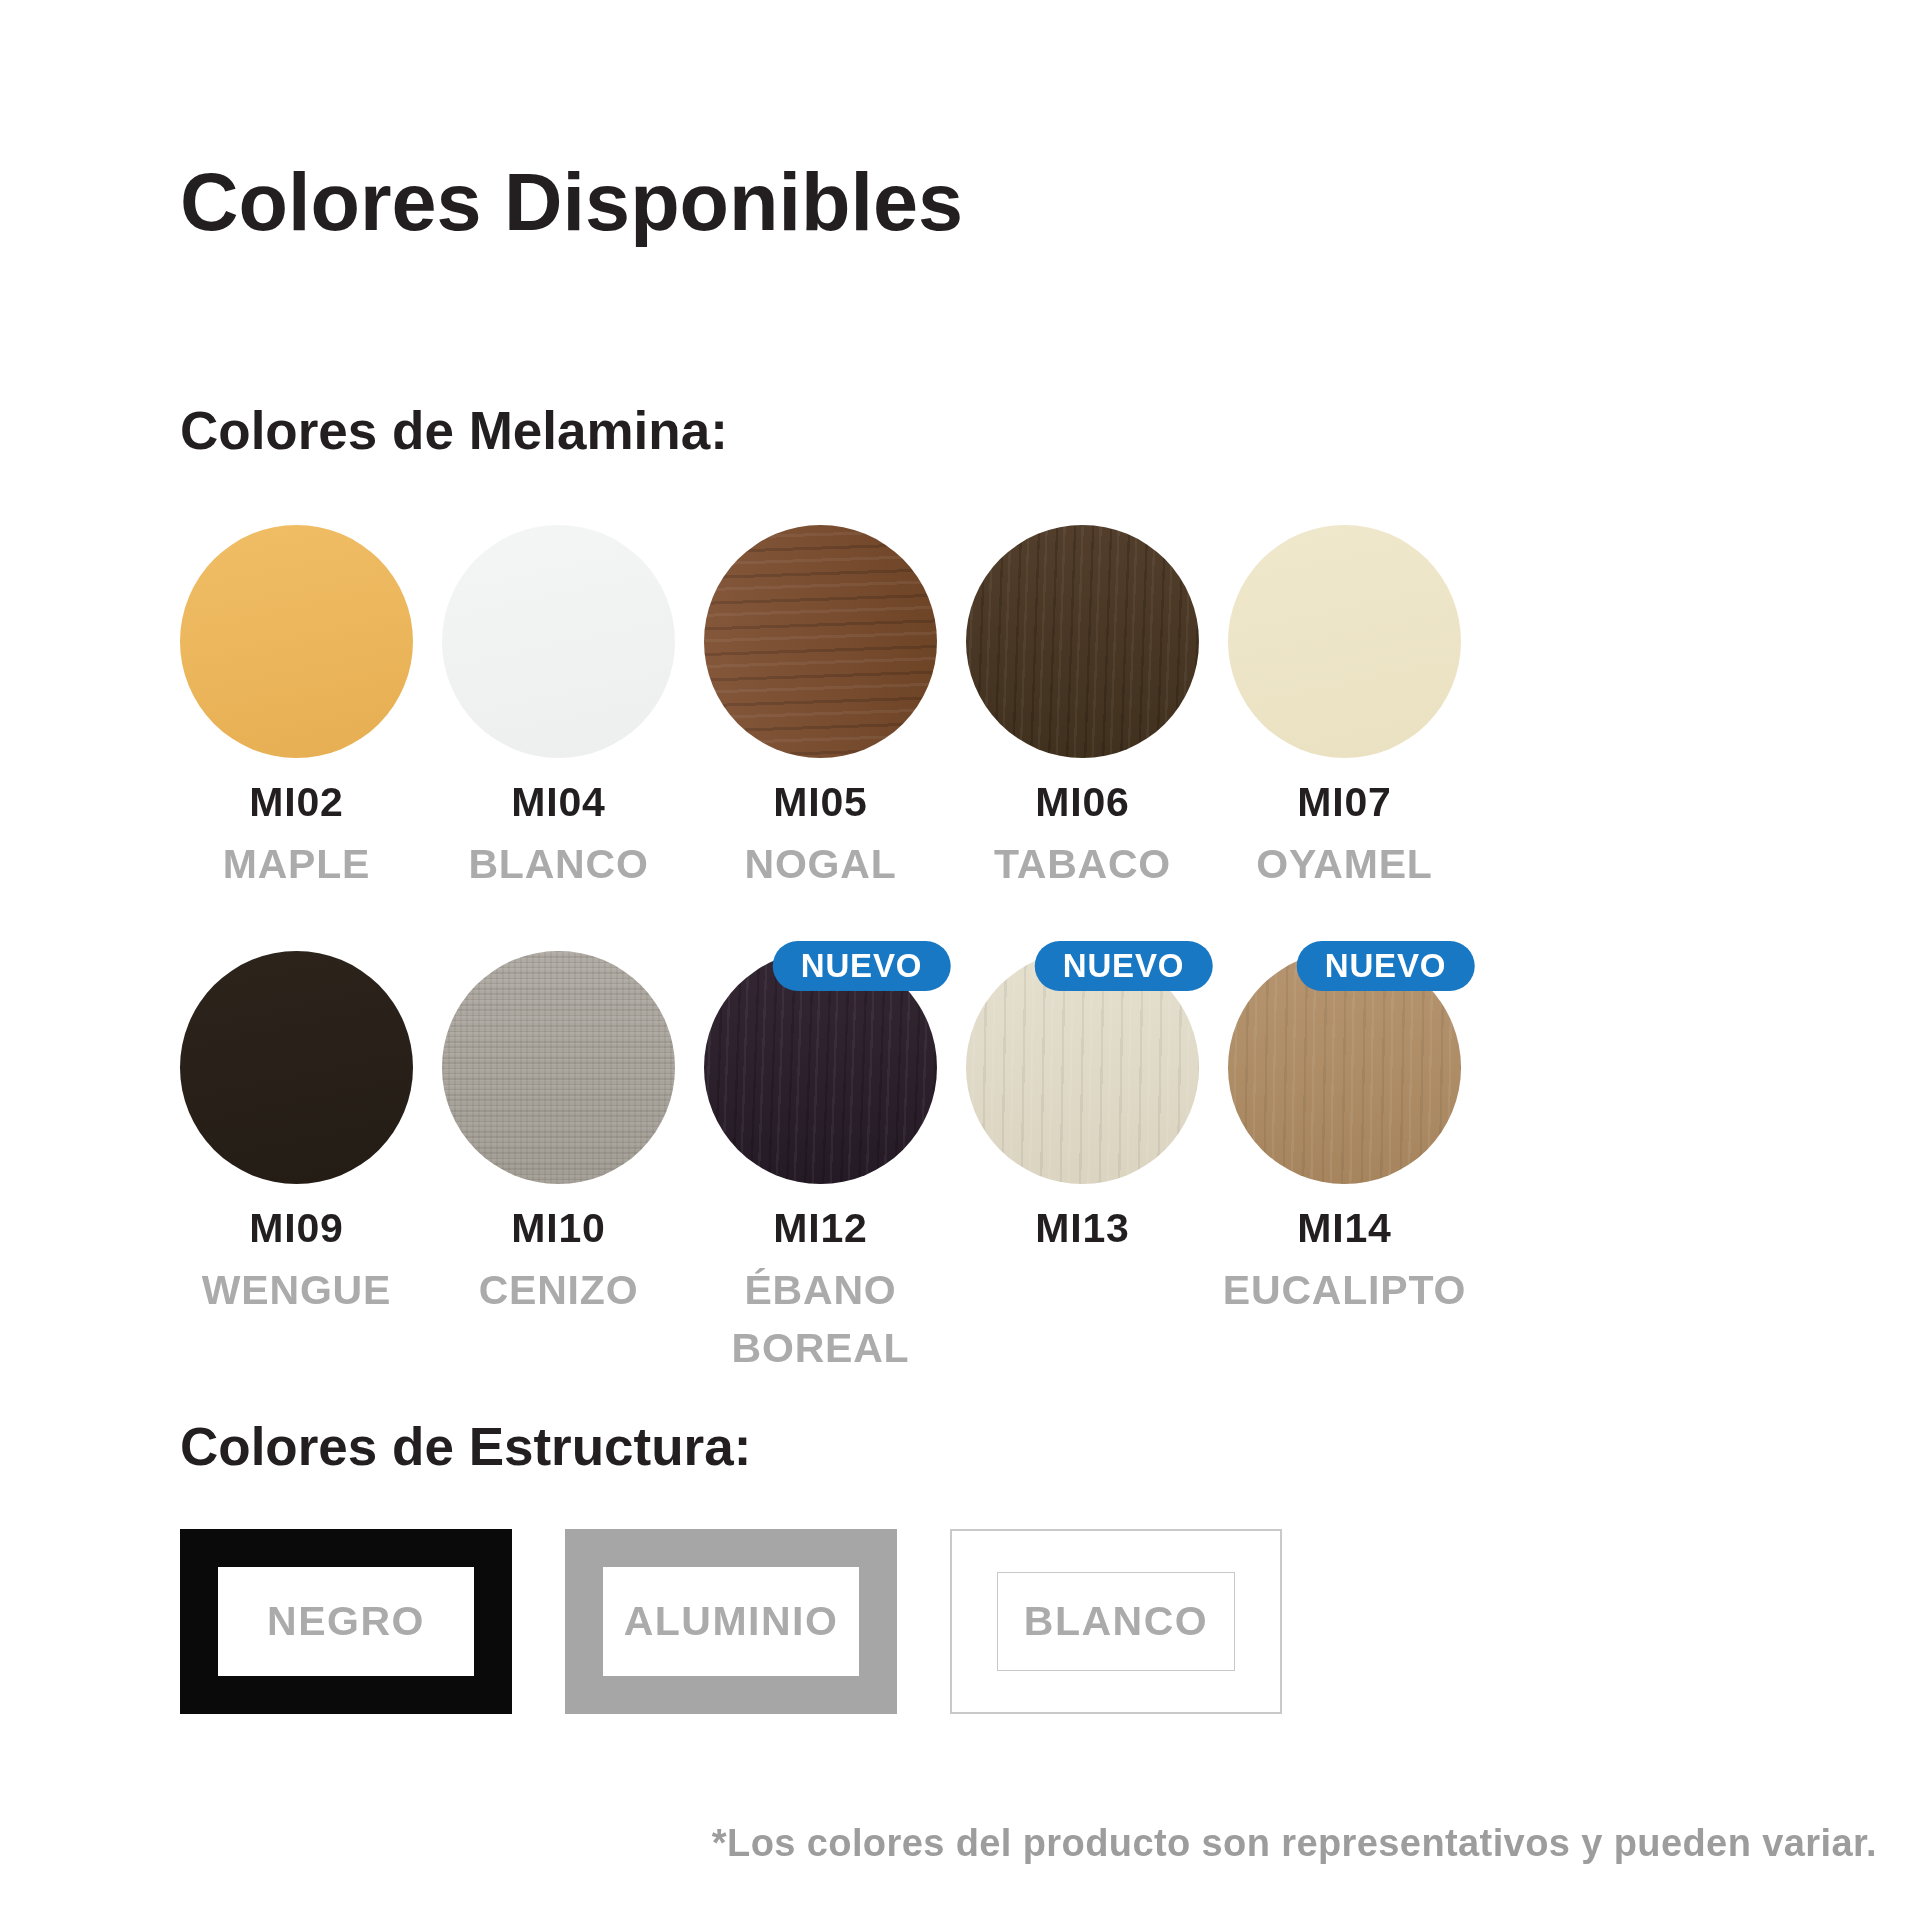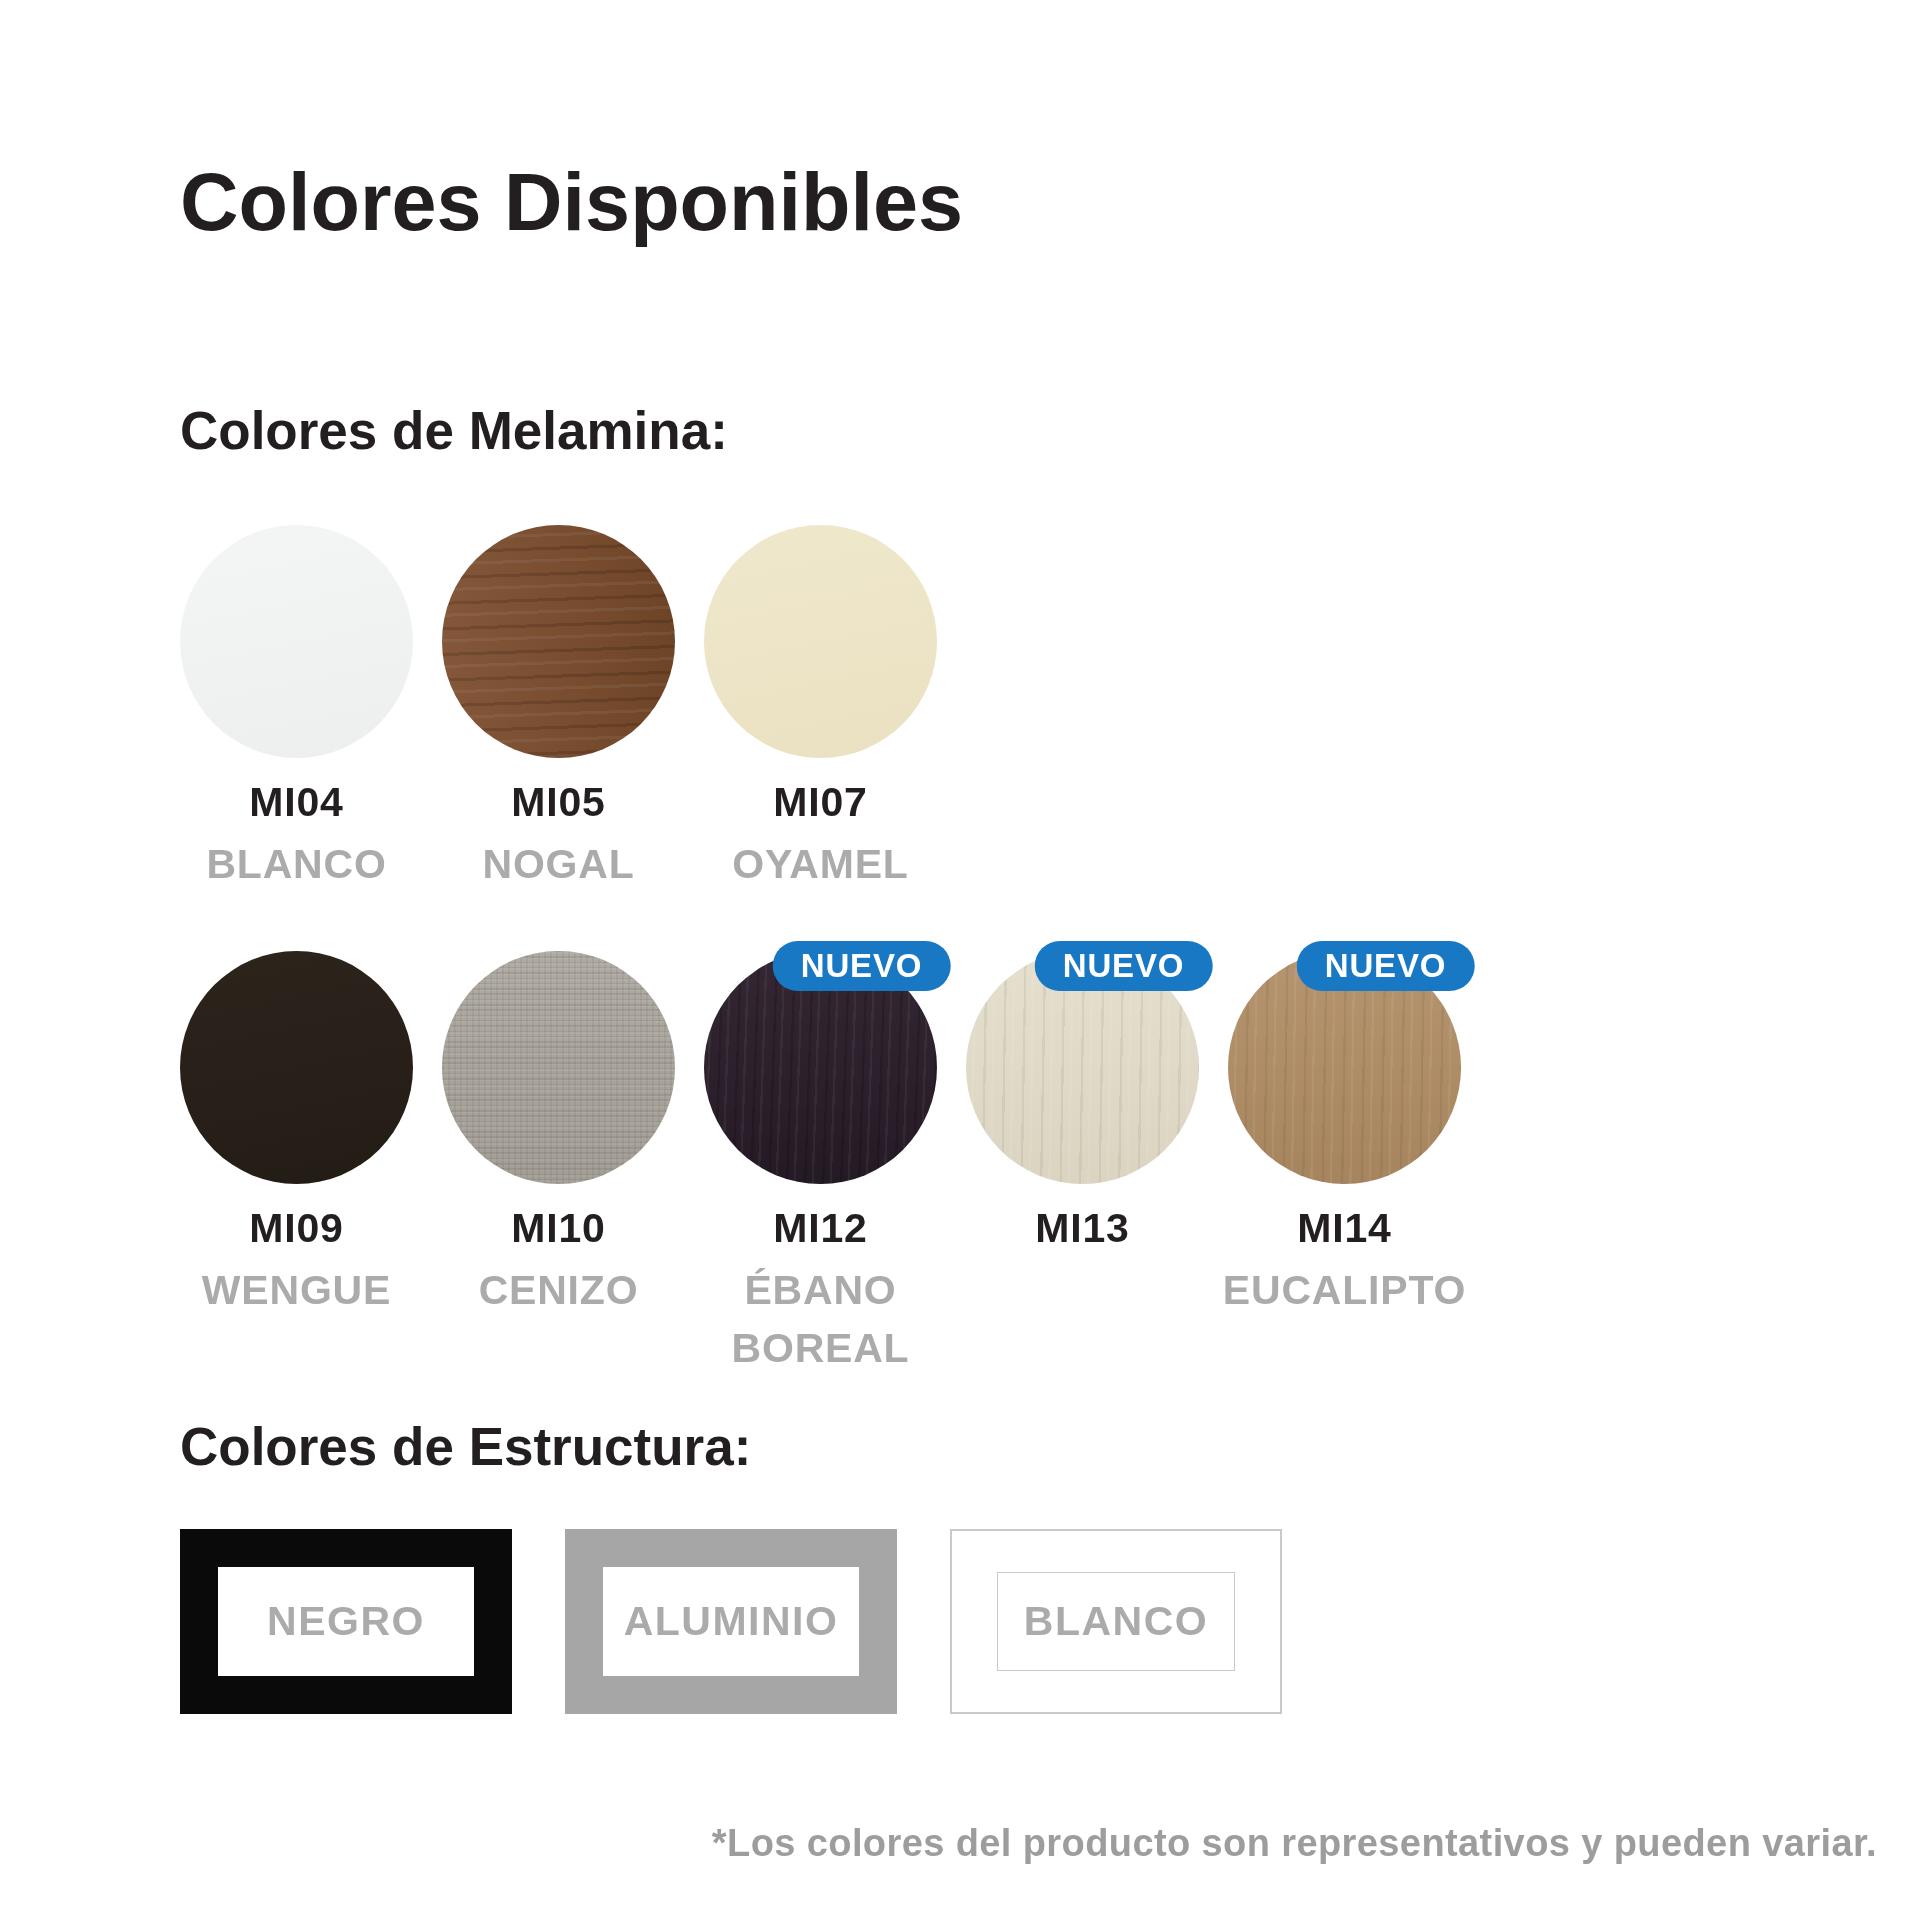--- a/index.html
+++ b/index.html
@@ -106,31 +106,45 @@
 <body>
 
 <div class="page">
   <h1 class="title">Colores Disponibles</h1>
 
   <section>
     <h2 class="section-heading mel">Colores de Melamina:</h2>
     <div class="row row1" id="mel-row-1">
         <div class="cell">
           <div class="circle-wrap">
+            <div class="swatch g-plain" style="--c1: #F0BE66; --c2: #E7AE52;"></div>
+          </div>
+          <div class="code">MI02</div>
+          <div class="name">MAPLE</div>
+        </div>
+        <div class="cell">
+          <div class="circle-wrap">
             <div class="swatch g-plain" style="--c1: #F4F5F5; --c2: #EDEFEF;"></div>
           </div>
           <div class="code">MI04</div>
           <div class="name">BLANCO</div>
         </div>
         <div class="cell">
           <div class="circle-wrap">
             <div class="swatch g-wood-h" style="--c1: #84573A; --c2: #6E4427;"></div>
           </div>
           <div class="code">MI05</div>
           <div class="name">NOGAL</div>
+        </div>
+        <div class="cell">
+          <div class="circle-wrap">
+            <div class="swatch g-wood-v" style="--c1: #523E2B; --c2: #40301E;"></div>
+          </div>
+          <div class="code">MI06</div>
+          <div class="name">TABACO</div>
         </div>
         <div class="cell">
           <div class="circle-wrap">
             <div class="swatch g-plain" style="--c1: #F0E8CC; --c2: #EAE1C2;"></div>
           </div>
           <div class="code">MI07</div>
           <div class="name">OYAMEL</div>
         </div>
       </div>
     <div class="row row2" id="mel-row-2">

